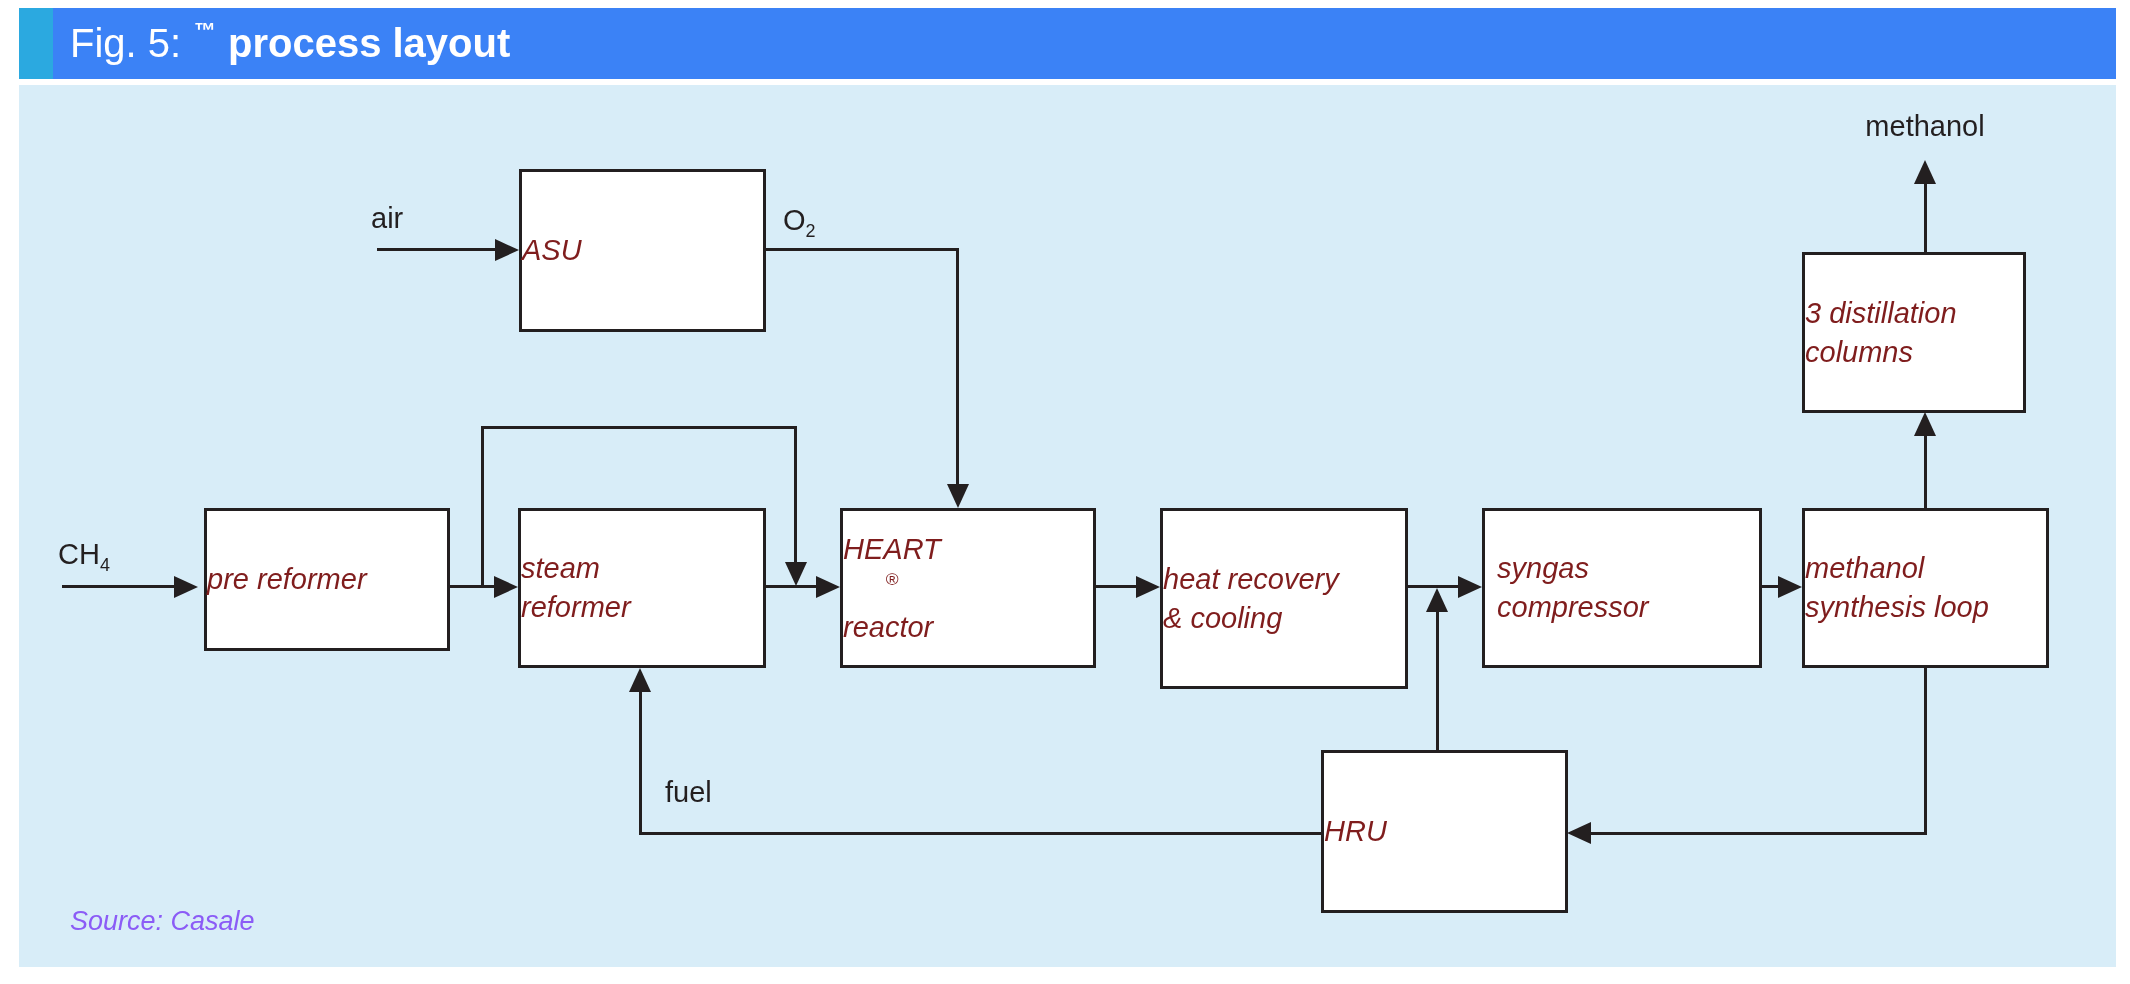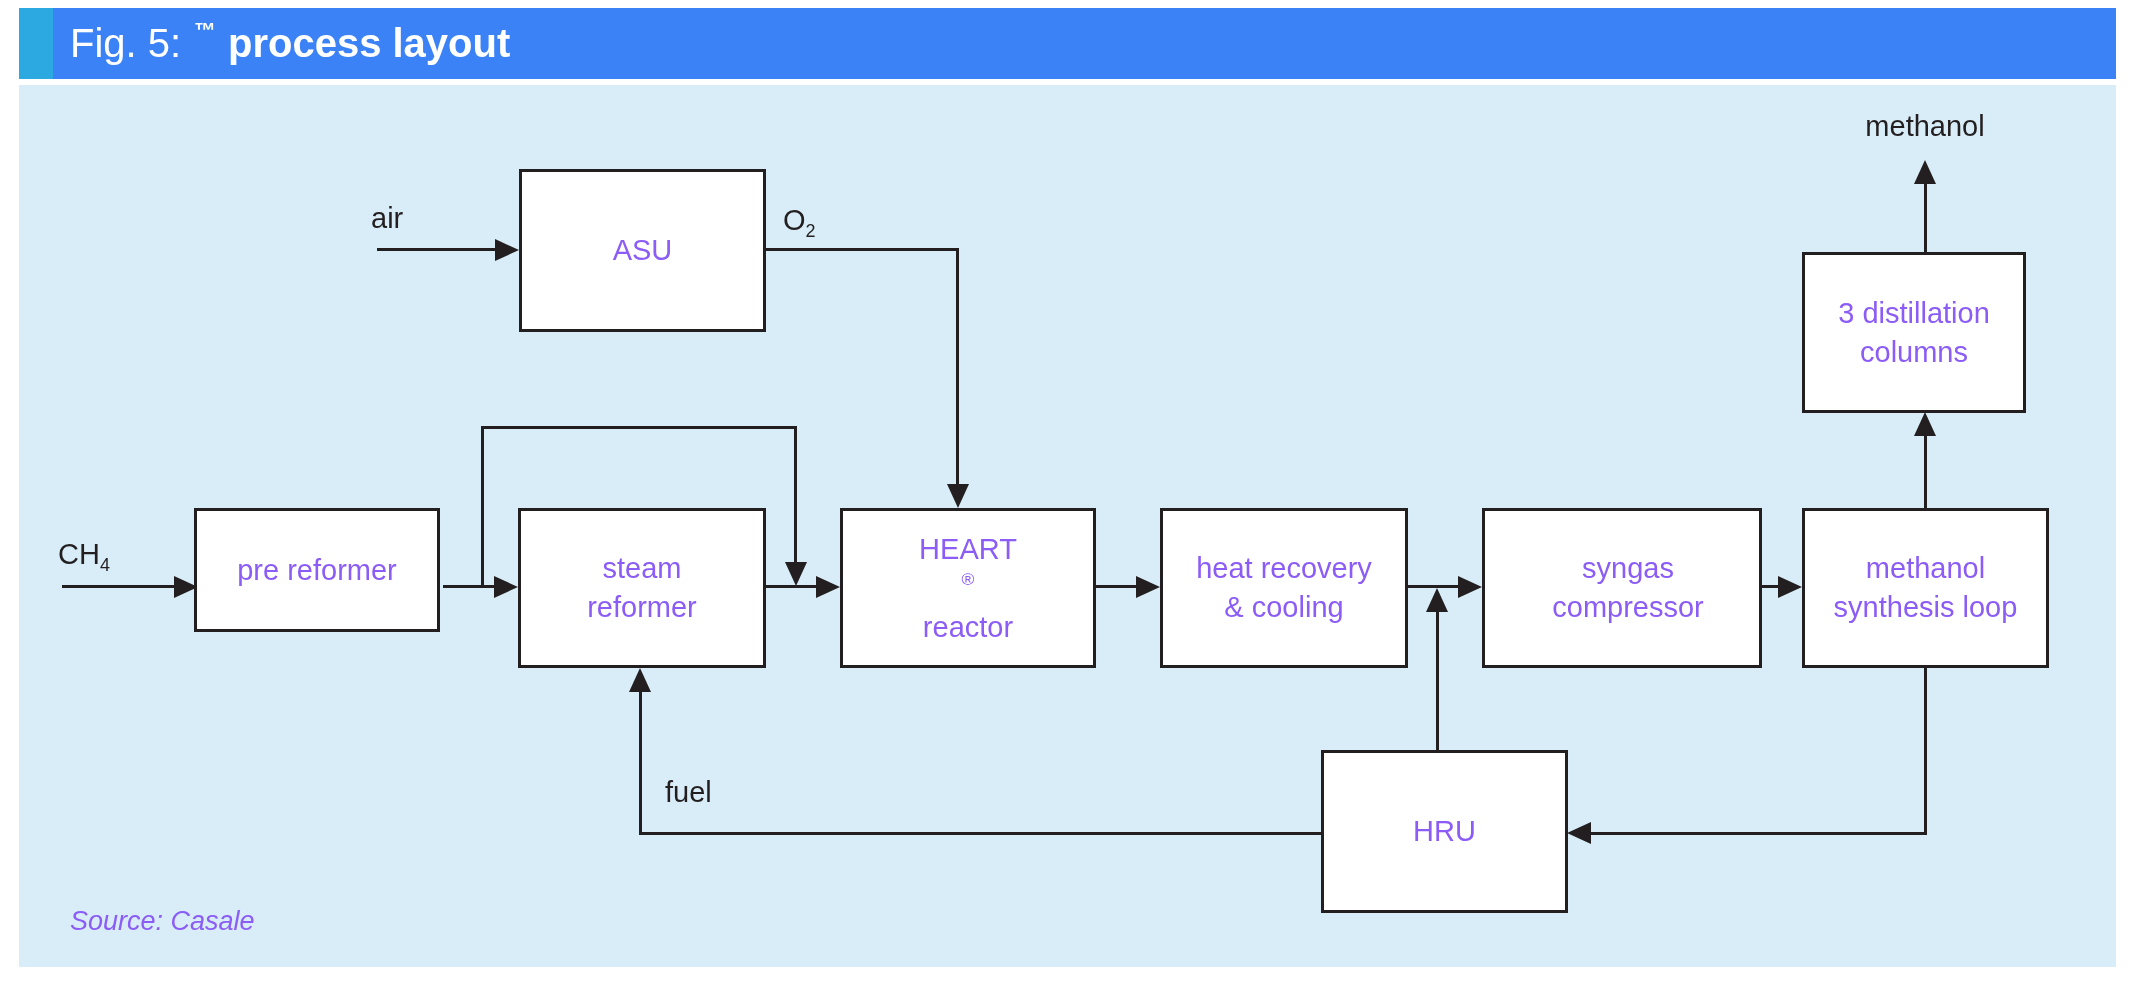--- a/index.html
+++ b/index.html
@@ -11,22 +11,22 @@
   #title{position:absolute;left:51px;top:0;height:71px;display:flex;align-items:center;
          color:#ffffff;font-size:40px;white-space:nowrap;}
   #title .prefix{font-weight:400;margin-right:0.32em;}
   #title .bold{font-weight:700;}
   #title .tm{font-weight:700;font-size:55%;vertical-align:super;position:relative;top:-0.55em;}
   #title .rest{font-weight:700;margin-left:0.30em;}
   
   #panel{position:absolute;left:19px;top:85px;width:2097px;height:882px;background:#d8edf8;}
   
   .box{position:absolute;box-sizing:border-box;background:#ffffff;border:3px solid #231f20;
-       display:flex;flex-direction:column;align-items:center;justify-content:center;
-       text-align:center;font-size:29px;line-height:39px;color:#8b5cf6;}
+       display:flex;flex-direction:column;align-items:flex-start;justify-content:center;
+       text-align:center;font-size:29px;line-height:39px;color:#7f1d1d;font-style:italic;}
   .box span{display:block;}
   .reg{font-size:60%;vertical-align:super;position:relative;top:-0.5em;}
   .hline,.vline{position:absolute;background:#231f20;}
   .hline{height:3px;}
   .vline{width:3px;}
   .ah{position:absolute;width:0;height:0;}
   .ah-right{border-top:11px solid transparent;border-bottom:11px solid transparent;border-left:24px solid #231f20;}
   .ah-left{border-top:11px solid transparent;border-bottom:11px solid transparent;border-right:24px solid #231f20;}
   .ah-up{border-left:11px solid transparent;border-right:11px solid transparent;border-bottom:24px solid #231f20;}
   .ah-down{border-left:11px solid transparent;border-right:11px solid transparent;border-top:24px solid #231f20;}
@@ -94,38 +94,38 @@
   <div class="ah ah-left" style="left:1567px;top:822px;"></div>
 
   <div class="hline" style="left:639px;top:832px;width:682px;"></div>
   <div class="vline" style="left:639px;top:692px;height:143px;"></div>
   <div class="ah ah-up" style="left:629px;top:668px;"></div>
 
   <div class="box" style="left:519px;top:169px;width:247px;height:163px;">
     <span>ASU</span>
   </div>
 
-  <div class="box" style="left:194px;top:508px;width:246px;height:124px;">
+  <div class="box" style="left:204px;top:508px;width:246px;height:143px;">
     <span>pre reformer</span>
   </div>
 
   <div class="box" style="left:518px;top:508px;width:248px;height:160px;">
     <span>steam</span>
     <span>reformer</span>
   </div>
 
   <div class="box" style="left:840px;top:508px;width:256px;height:160px;">
     <span>
         <span>HEART</span>
         <span class="reg">®</span>
       </span>
     <span>reactor</span>
   </div>
 
-  <div class="box" style="left:1160px;top:508px;width:248px;height:160px;">
+  <div class="box" style="left:1160px;top:508px;width:248px;height:181px;">
     <span>heat recovery</span>
     <span>&amp; cooling</span>
   </div>
 
   <div class="box" style="left:1482px;top:508px;width:280px;height:160px;padding-left:12px;">
     <span>syngas</span>
     <span>compressor</span>
   </div>
 
   <div class="box" style="left:1802px;top:508px;width:247px;height:160px;">

